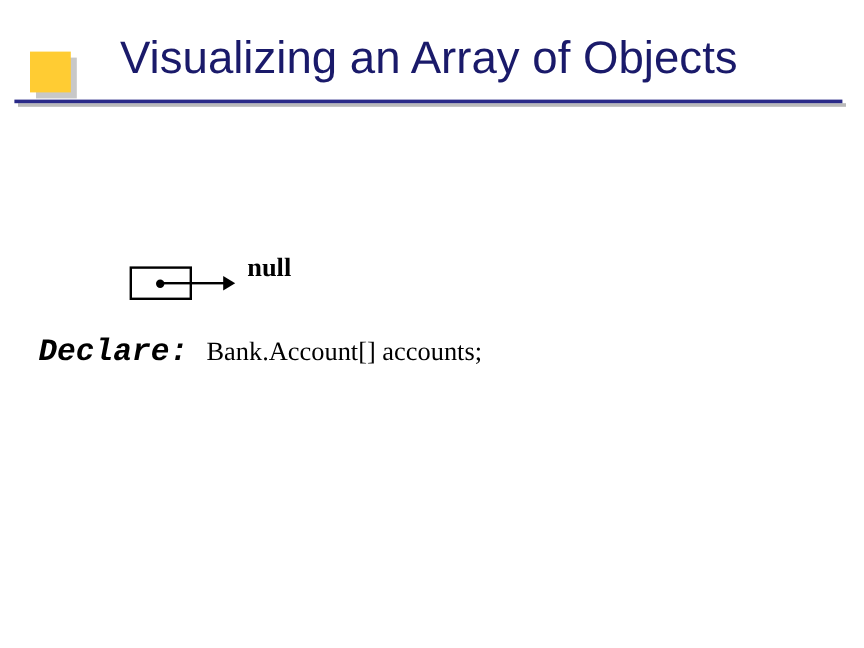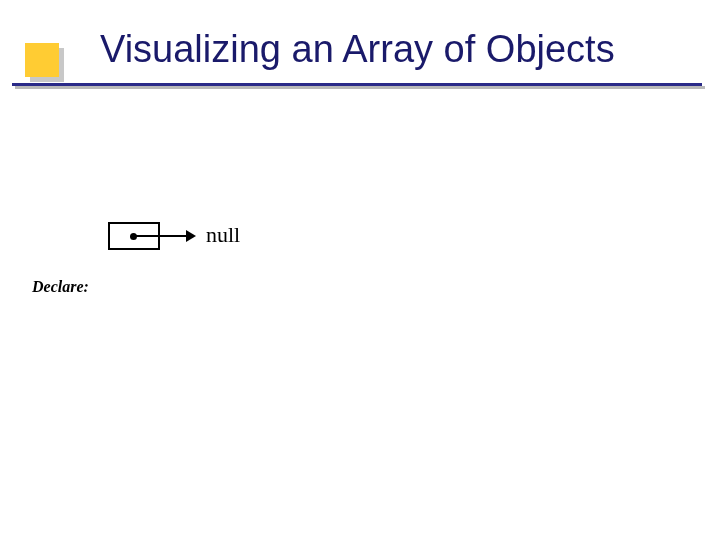--- a/index.html
+++ b/index.html
@@ -90,32 +90,32 @@
     left: 186px;
     top: 230px;
     width: 0; height: 0;
     border-top: 6px solid transparent;
     border-bottom: 6px solid transparent;
     border-left: 10px solid #000;
   }
   .null-label {
     position: absolute;
     left: 206px;
-    top: 222px;
+    top: 210px;
     font-family: "Comic Sans MS", "Comic Sans", cursive;
     font-size: 22px;
-    font-weight: normal;
+    font-weight: bold;
   }
 
   .declare-label {
     position: absolute;
     left: 32px;
     top: 278px;
-    font-family: Liberation Serif, serif;
-    font-size: 16px;
+    font-family: Liberation Mono, monospace;
+    font-size: 26px;
     font-weight: bold;
     font-style: italic;
     color: #000;
   }
   .declare-code {
     position: absolute;
     left: 172px;
     top: 280px;
     font-family: "Times New Roman", Times, serif;
     font-size: 22px;
@@ -133,14 +133,15 @@
   <div class="title-rule"></div>
   <div class="title">Visualizing an Array of Objects</div>
 
   <div class="ref-box"></div>
   <div class="ref-dot"></div>
   <div class="ref-arrow-line"></div>
   <div class="ref-arrow-head"></div>
   <div class="null-label">null</div>
 
   <div class="declare-label">Declare:</div>
+  <div class="declare-code">Bank.Account[] accounts;</div>
 
 </div>
 
 </body></html>

